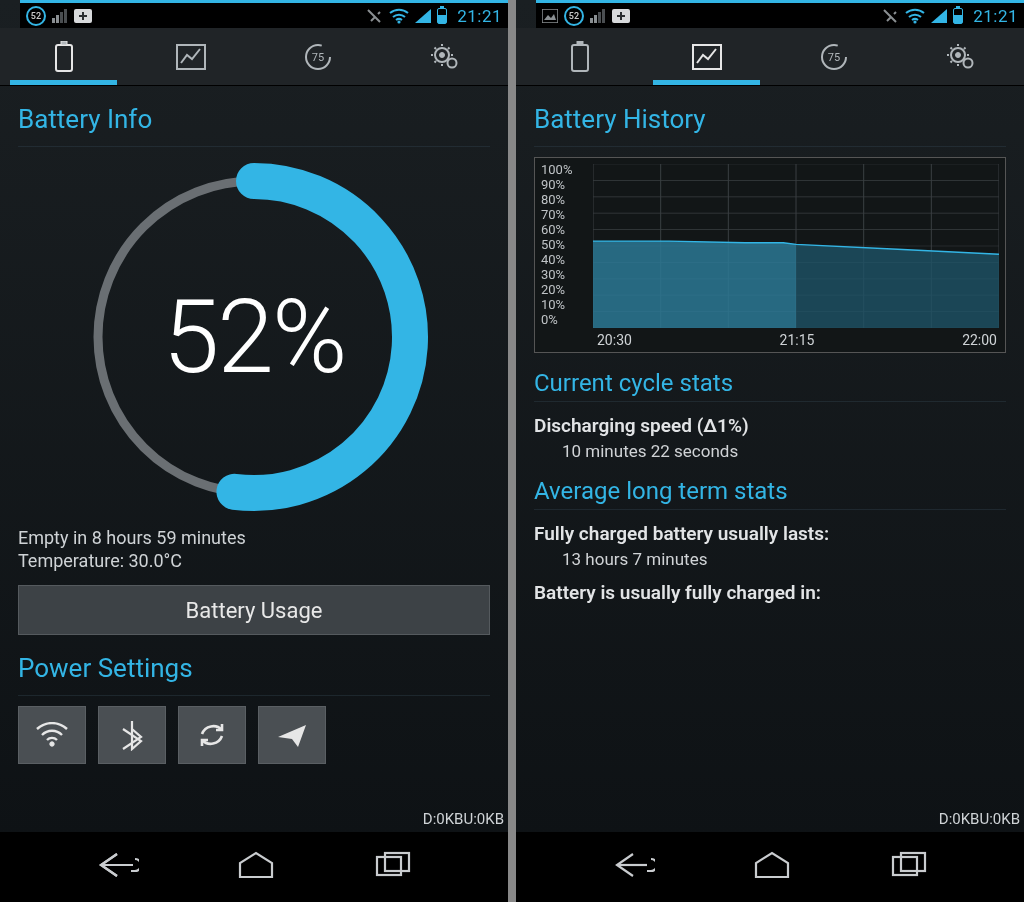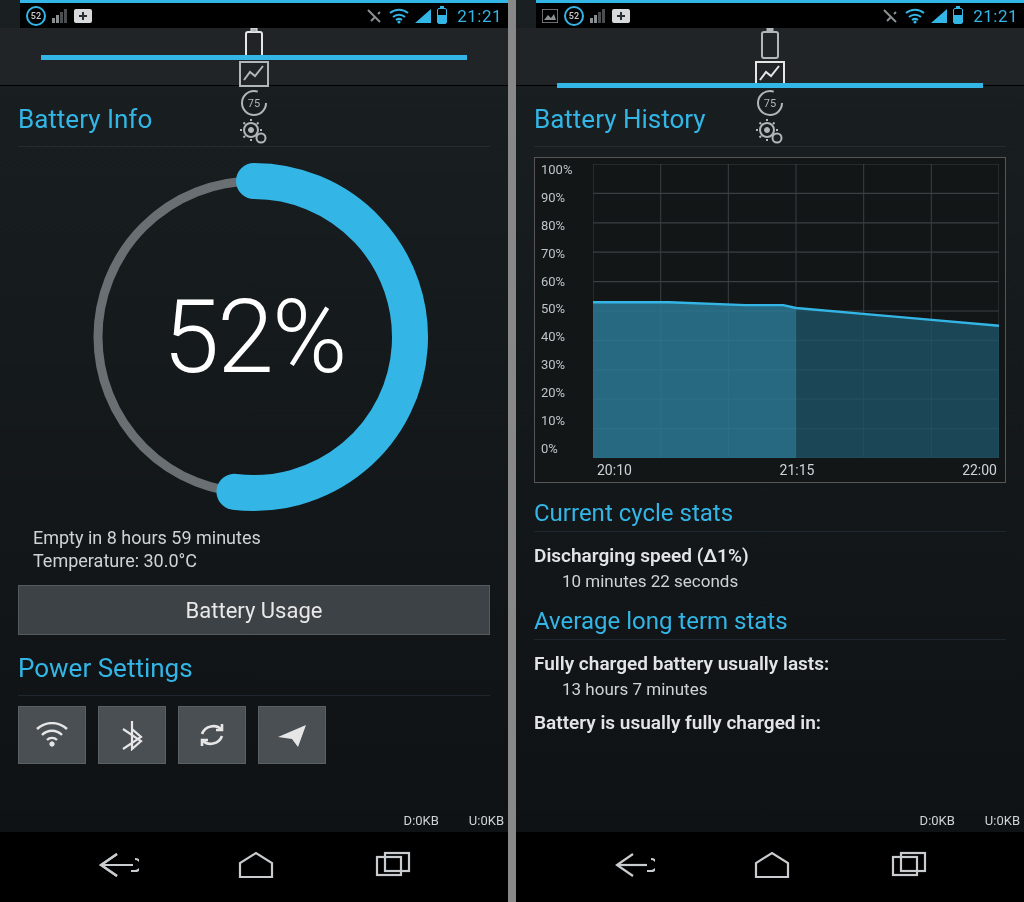--- a/index.html
+++ b/index.html
@@ -48,21 +48,21 @@
     width:10px; height:16px; border:1.5px solid #33b5e5; border-radius:2px;
     position:relative; display:flex; align-items:flex-end;
   }
   .mini-batt::before{
     content:""; position:absolute; top:-3px; left:2px; width:4px; height:2px;
     background:#33b5e5;
   }
   .mini-batt > span{ width:100%; background:#33b5e5; }
   
   .tabs {
-    display:flex; height:58px; background:#202427; border-bottom:1px solid #000;flex-direction:column;
+    display:flex; height:58px; background:#202427; border-bottom:1px solid #000;
   }
   .tab {
     flex:1; display:flex; align-items:center; justify-content:center;
     color:#b0b6ba; cursor:pointer; position:relative;
   }
   .tab.active::after{
     content:""; position:absolute; left:8%; right:8%; bottom:0; height:5px;
     background:#33b5e5;
   }
   .tab svg{ stroke:#b0b6ba; fill:none; }
@@ -75,60 +75,60 @@
   }
   h3.sub { color:#33b5e5; font-weight:400; font-size:24px; margin:16px 0 8px 0;
            border-bottom:1px solid #33445066; padding-bottom:4px;}
   
   .ring-wrap{ width:360px; height:360px; margin:0 auto 10px auto; position:relative;}
   .ring-wrap svg{ position:absolute; inset:0; }
   .ring-pct{
     position:absolute; inset:0; display:flex; align-items:center; justify-content:center;
     font-size:102px; font-weight:300; color:#fff; letter-spacing:-2px;
   }
-  .info-line{ font-size:18px; color:#cfd3d6; margin:2px 15px;}
+  .info-line{ font-size:18px; color:#cfd3d6; margin:2px 0;}
   .big-btn{
     margin-top:14px; width:100%; height:50px; background:#3d4246;
     border:1px solid #555a5e; color:#e8e8e8; font-size:22px;
     display:flex; align-items:center; justify-content:center; cursor:pointer;
   }
   .toggle-row{ display:flex; gap:12px; margin-top:8px;}
   .toggle-btn{
     width:68px; height:58px; background:#4a4f53; border:1px solid #5a5f63;
     display:flex; align-items:center; justify-content:center; cursor:pointer;
   }
   .toggle-btn svg{ stroke:#e6e6e6; fill:#e6e6e6;}
   
   .stat-label{ font-size:19px; font-weight:600; color:#e2e4e6; margin-top:12px;}
   .stat-val  { font-size:17px; color:#d0d3d6; margin:4px 0 6px 28px;}
   
   .chart-box{
-    width:100%; height:326px; border:1px solid #555; background:#121617;
+    width:100%; height:196px; border:1px solid #555; background:#121617;
     position:relative; margin-top:4px;
   }
   .ylabels{
     position:absolute; left:6px; top:4px; bottom:26px;
     display:flex; flex-direction:column; justify-content:space-between;
     font-size:13px; color:#bfc3c6;
   }
   .xlabels{
     position:absolute; left:62px; right:8px; bottom:4px;
     display:flex; justify-content:space-between; font-size:14px; color:#cfd3d6;
   }
   .plot{
     position:absolute; left:58px; right:6px; top:6px; bottom:24px;
   }
   .plot .grid line{ stroke:#3a3f42; stroke-width:1;}
   .plot .area1{ fill:#2b7894; opacity:0.85;}
   .plot .area2{ fill:#1e5367; opacity:0.8;}
   .plot .topline{ stroke:#33b5e5; stroke-width:2; fill:none;}
   
   .net-footer{
-    position:absolute; right:4px; bottom:74px; font-size:13px; color:#cfd3d6;
-    display:flex; gap:30px;margin-top:41px;
+    position:absolute; right:4px; bottom:74px; font-size:15px; color:#cfd3d6;
+    display:flex; margin-top:41px;
   }
   .navbar{
     height:70px; background:#000; display:flex; align-items:center;
     justify-content:space-evenly;
   }
   .navbar svg{ stroke:#c9cccf; fill:none; stroke-width:2.2; }
 </style>
 </head>
 <body>
 
@@ -387,21 +387,21 @@
               <line x1="266.6666666666667" x2="266.6666666666667" y1="0" y2="240"></line>
               <line x1="333.33333333333337" x2="333.33333333333337" y1="0" y2="240"></line>
               <line x1="400" x2="400" y1="0" y2="240"></line>
             </g>
           <path class="area1" id="plot-area1" d="M 0 240 L 0 112.8 L 75 112.8 L 150 115.19999999999999 L 187.5 115.19999999999999 L 200 117.6 L 200 117.6 L 200 240 Z"></path>
           <path class="area2" id="plot-area2" d="M 200 240 L 200 117.6 L 300 124.80000000000001 L 400 132 L 400 240 Z"></path>
           <path class="topline" id="plot-line" d="M 0 112.8 L 75 112.8 L 150 115.19999999999999 L 187.5 115.19999999999999 L 200 117.6 L 300 124.80000000000001 L 400 132"></path>
         </svg>
       </div>
       <div class="xlabels" id="xlabels">
-          <span>20:10</span>
+          <span>20:30</span>
           <span>21:15</span>
           <span>22:00</span>
         </div>
     </div>
 
     <h3 class="sub">Current cycle stats</h3>
     <div class="stat-label">Discharging speed (Δ1%)</div>
     <div class="stat-val">10 minutes 22 seconds</div>
 
     <h3 class="sub">Average long term stats</h3>

